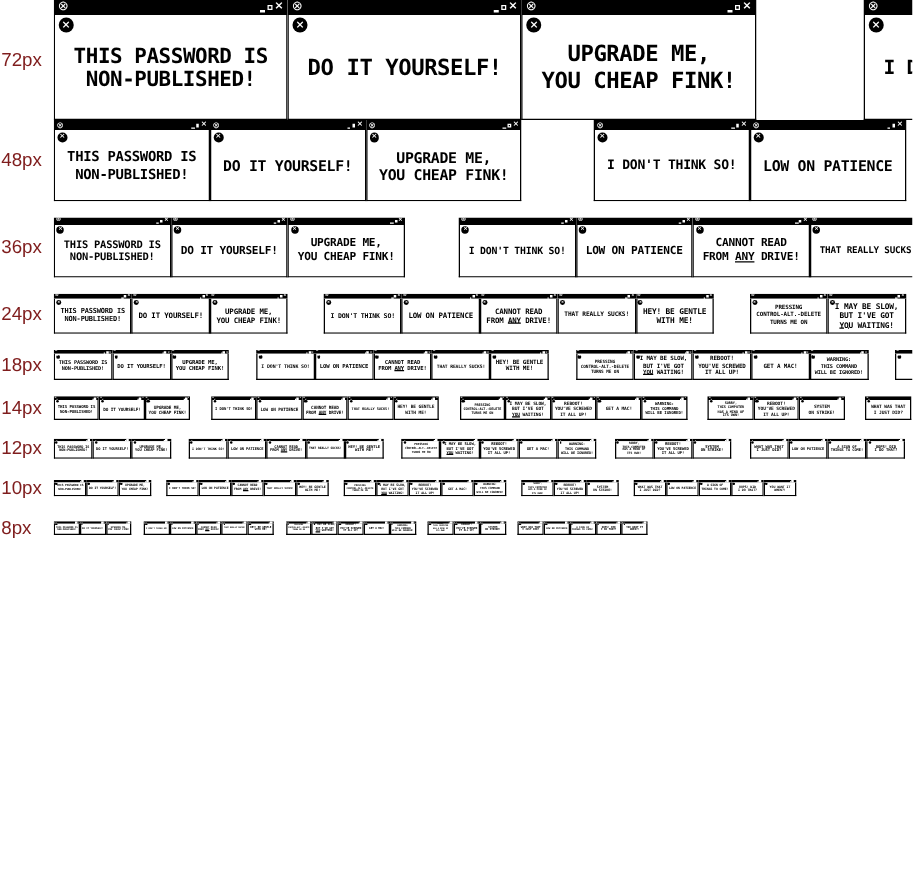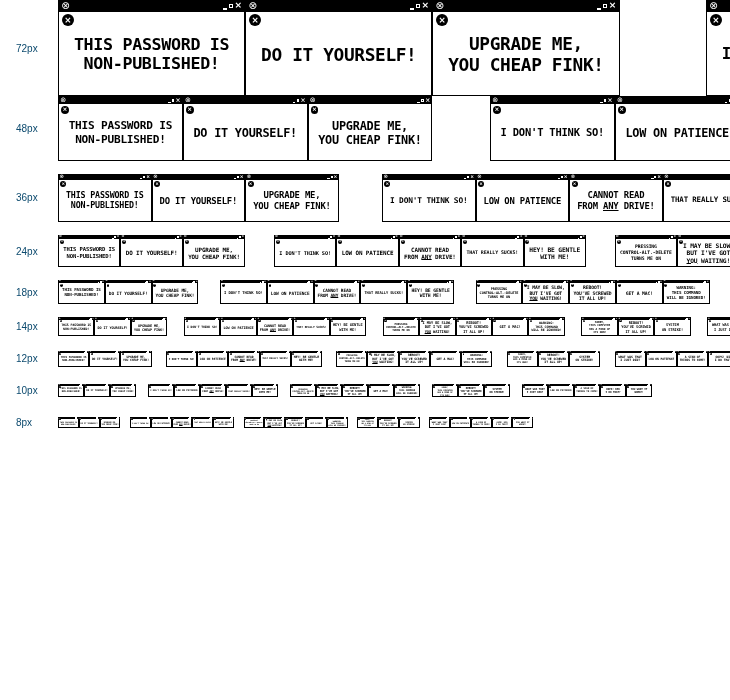--- a/index.html
+++ b/index.html
@@ -4,22 +4,22 @@
 <style>
   html,body{margin:0;padding:0}
   body{
     width:730px;height:700px;overflow:hidden;background:#fff;
     font-family:"Liberation Sans",sans-serif;
   }
   .rows{padding:0}
   .row{display:flex;align-items:center;min-height:19px;margin-bottom:13px}
   .row:first-child{margin-bottom:0}
   .row-label{
-    flex:0 0 42px;width:42px;padding-left:16px;box-sizing:content-box;
-    font-size:10px;color:#0c4a6e;line-height:19px;
+    flex:0 0 42px;width:42px;padding-left:1px;box-sizing:content-box;
+    font-size:15px;color:#7f1d1d;line-height:19px;
   }
   .strip{
     flex:1 1 auto;overflow:hidden;white-space:nowrap;height:1.34em;line-height:1.34em;
   }
   .gap{display:inline-block;width:1.2em;height:1px;vertical-align:top}
   
   .glyph{
     display:inline-block;vertical-align:top;position:relative;
     width:2.6em;height:1.34em;background:#fff;box-sizing:border-box;
   }

